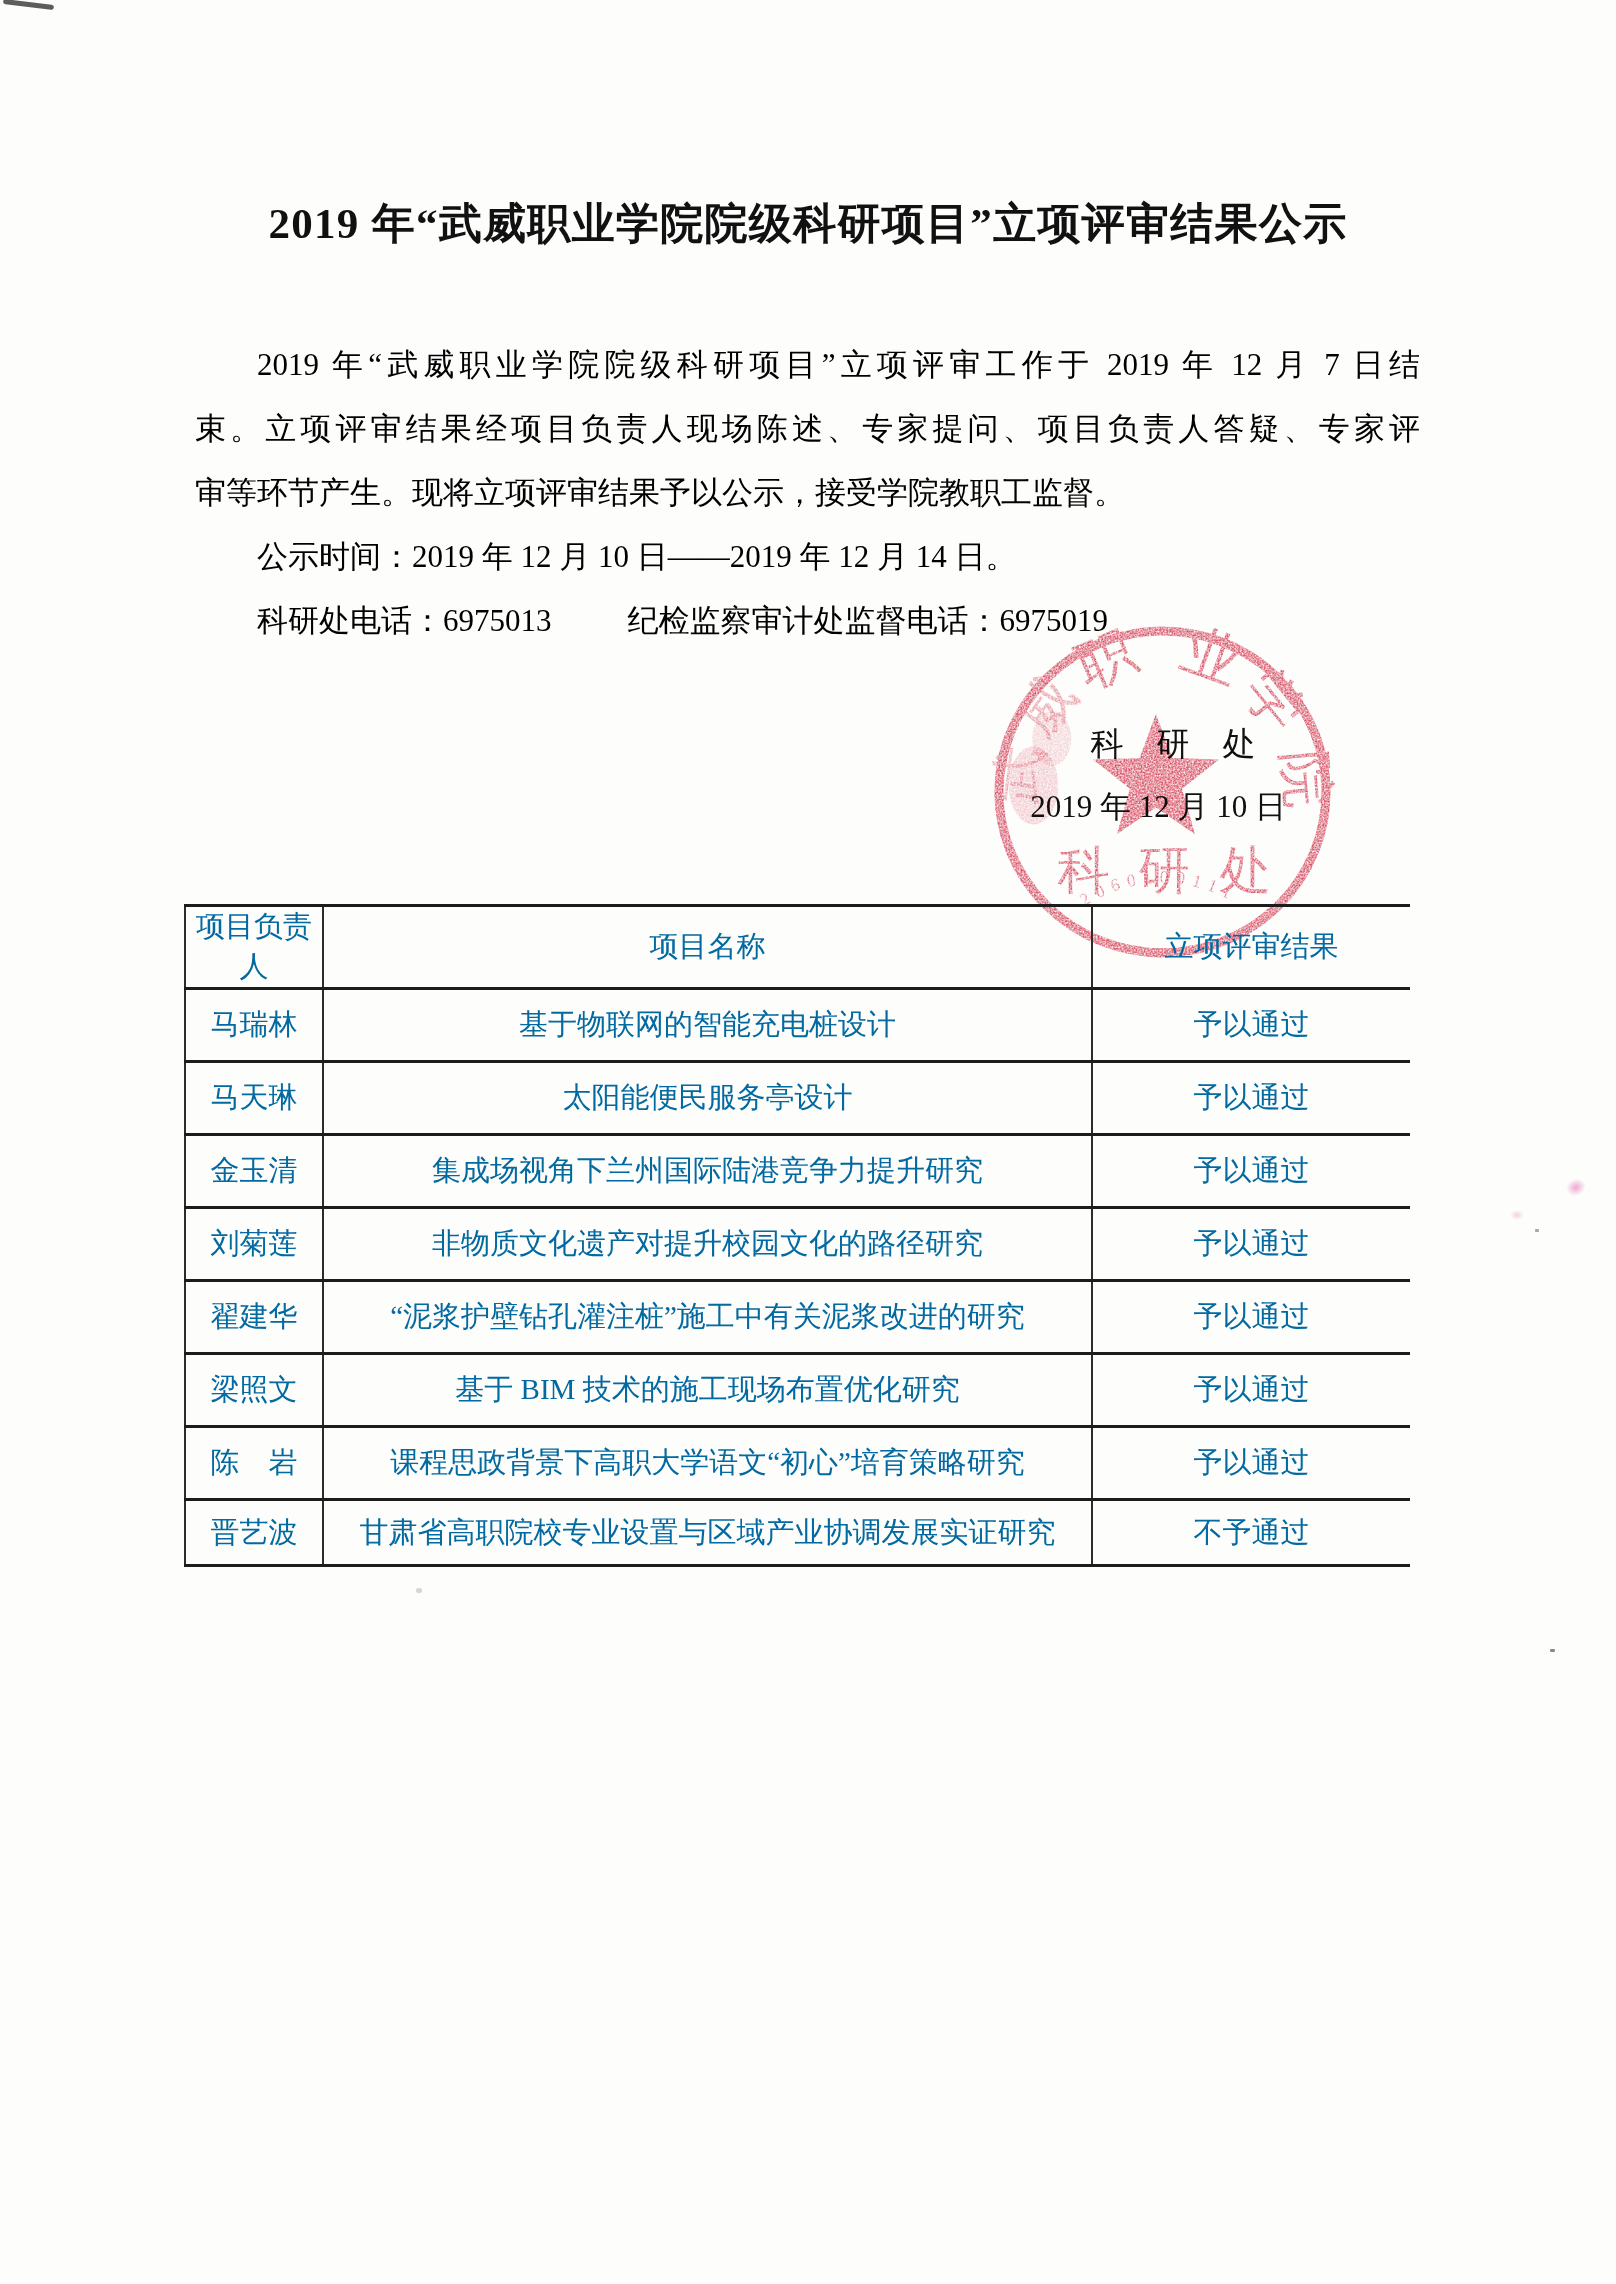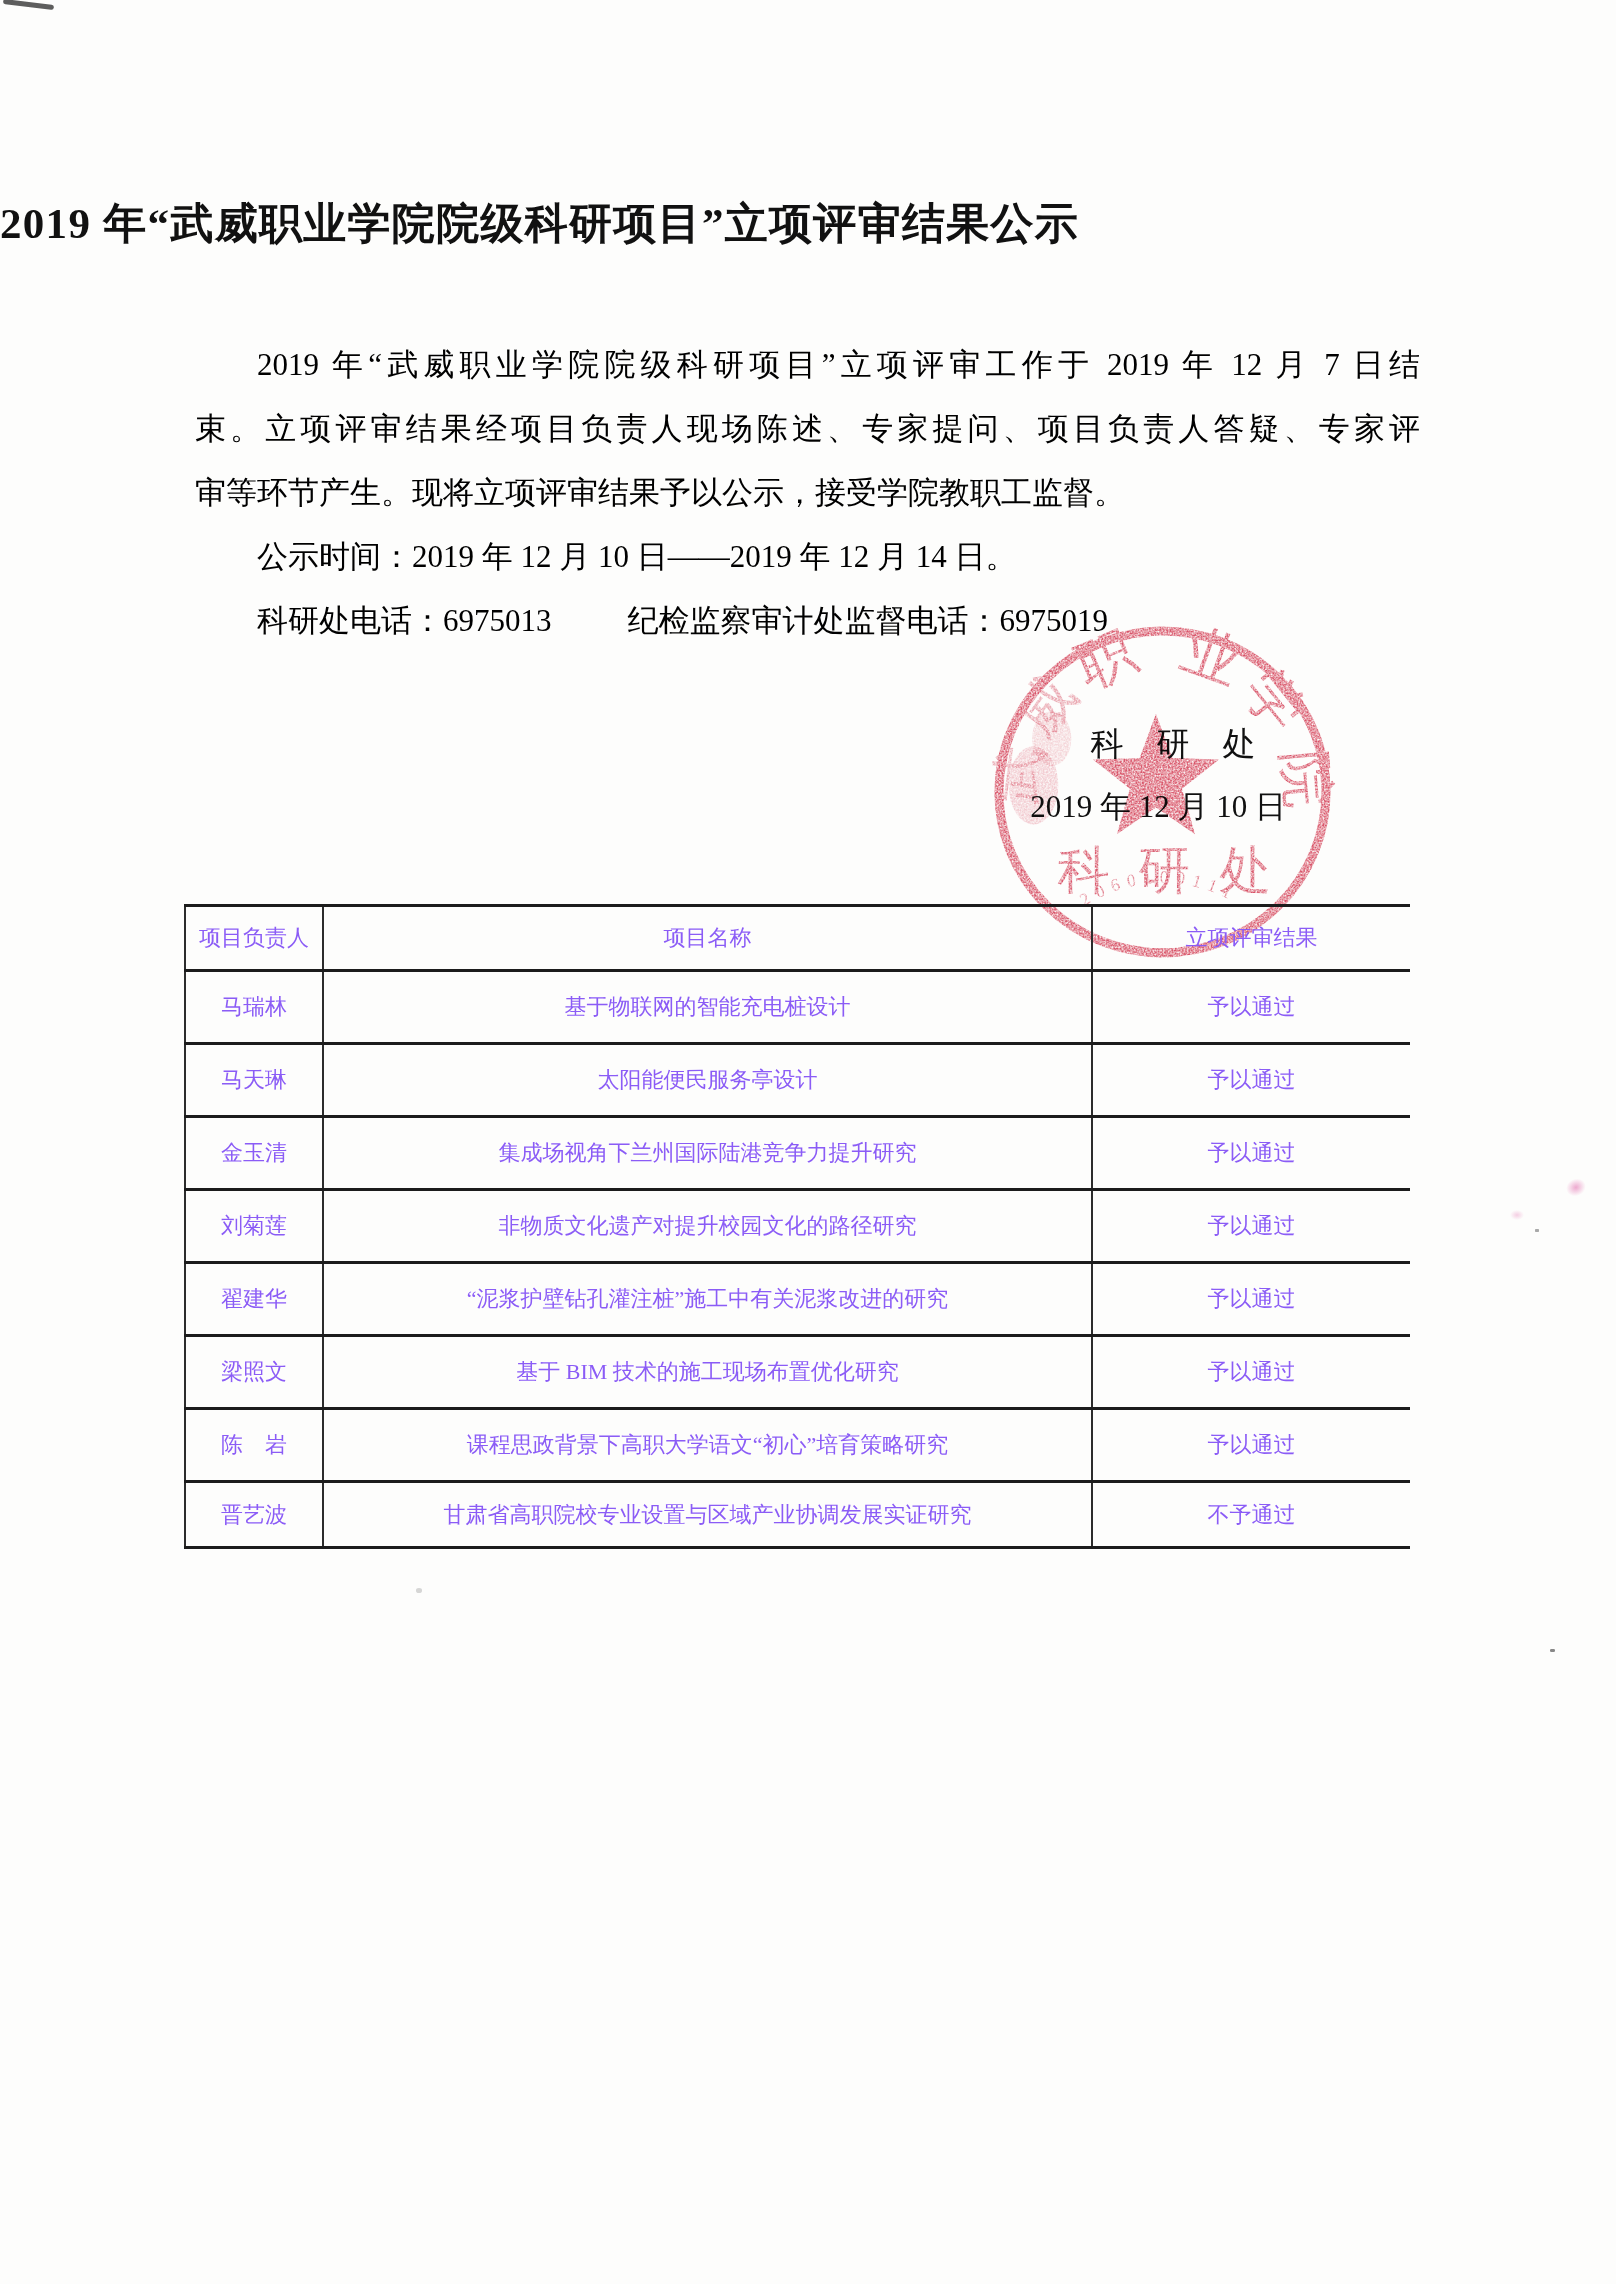--- a/index.html
+++ b/index.html
@@ -8,20 +8,21 @@
     width:1616px;height:2284px;
     margin:0 auto;
     background:#fdfdfc;
     overflow:hidden;
     font-family:"Liberation Serif","DejaVu Serif",serif;
     color:#161616;
   }
   
   .doc-title{
     position:absolute;left:0;top:195px;width:100%;
+    text-align:center;
     font-size:43px;font-weight:bold;
     letter-spacing:1.3px;
     color:#111;
   }
   
   .body-text{
     position:absolute;left:195px;top:333px;width:1225px;
     font-size:31px;line-height:64px;
     color:#000000;
   }
@@ -37,21 +38,21 @@
   .seal-date{left:995px;top:786px;width:326px;font-size:31px;}
   .seal-svg{
     position:absolute;left:954px;top:590px;width:430px;height:430px;
     mix-blend-mode:multiply;opacity:.93;
   }
   
   table.results{
     position:absolute;left:184px;top:904px;width:1225px;
     border-collapse:collapse;table-layout:fixed;
     border-top:3.9px solid #1c1c1c;
-    font-size:22px;color:#8b5cf6;
+    font-size:29px;color:#0369a1;
   }
   table.results tr{border-bottom:3.3px solid #1c1c1c;}
   table.results tr.hdr{height:65px;}
   table.results tr.datarow{height:73px;}
   table.results tr.datarow:last-child{height:66px;border-bottom:3.9px solid #1c1c1c;margin-top:12px;}
   table.results th,table.results td{
     font-weight:normal;text-align:center;vertical-align:middle;
     padding:0 5.2px;overflow:hidden;
   }
   table.results th:nth-child(1),table.results td:nth-child(1){

